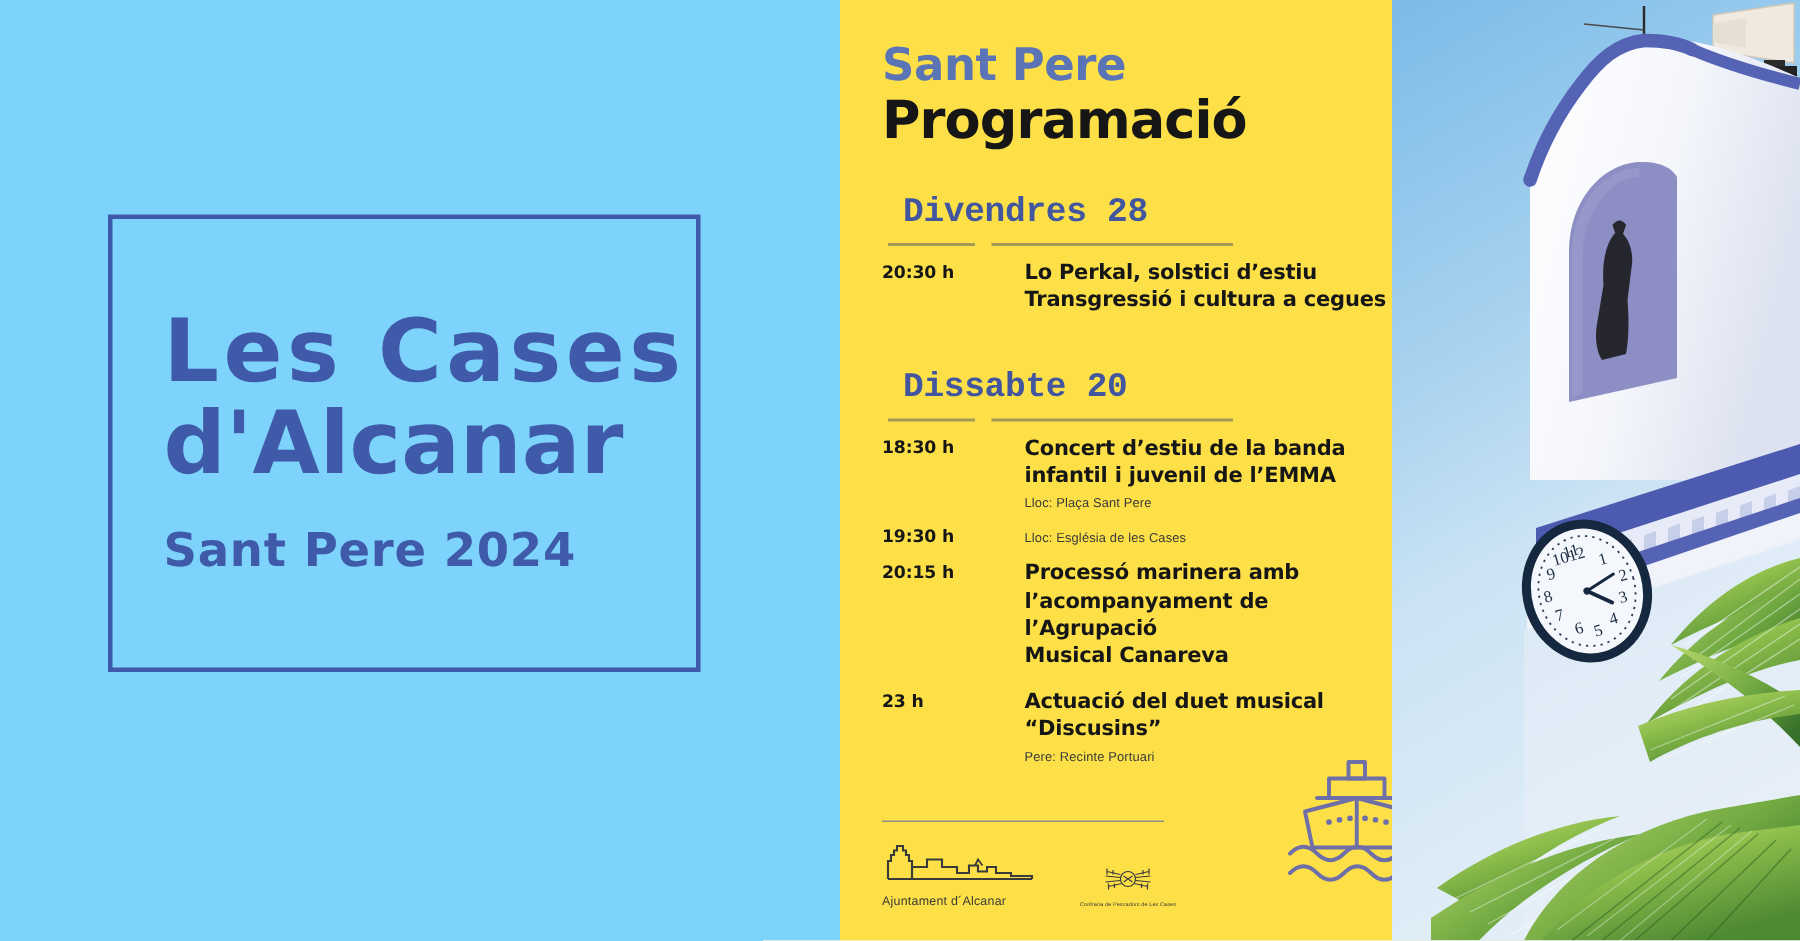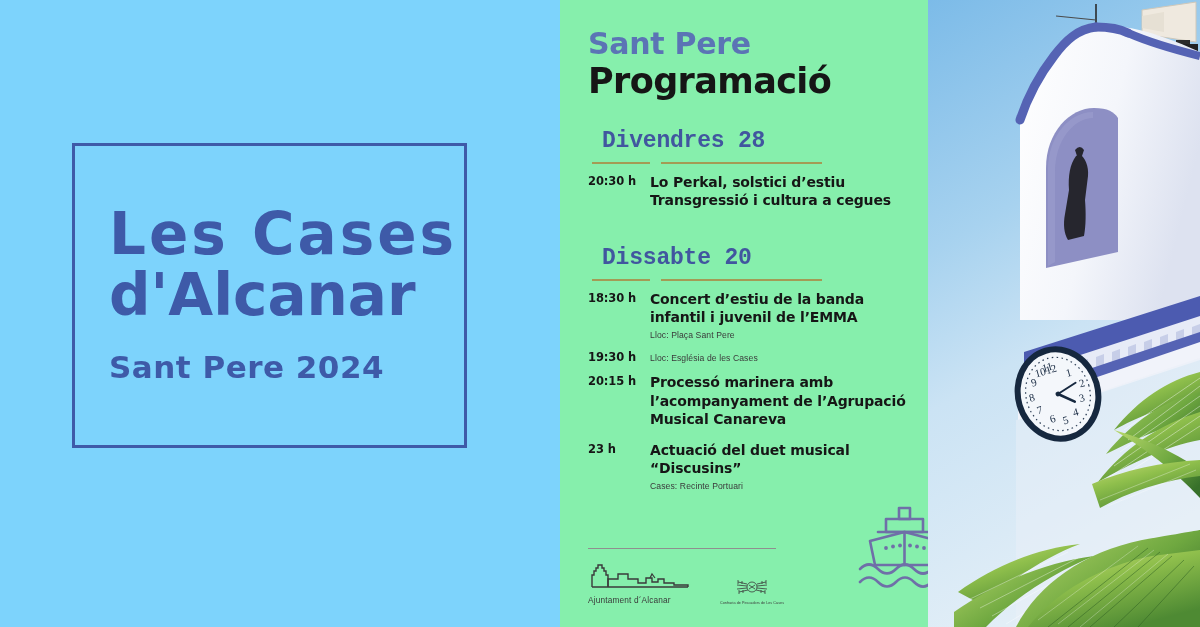--- a/index.html
+++ b/index.html
@@ -56,21 +56,21 @@
     color:#3e5aa8;
     letter-spacing:0.5px;
     white-space:nowrap;
   }
 
   
   .center-panel{
     position:relative;
     width:368px; height:627px;
     flex:0 0 368px;
-    background:#86efac;
+    background:#fde047;
     padding-left:28px;
     padding-top:28px;
   }
   .head-eyebrow{
     font-family:"DejaVu Sans", sans-serif;
     font-weight:bold;
     font-size:30px;
     color:#5b74b5;
     line-height:1.08;
     letter-spacing:-0.3px;
@@ -101,20 +101,21 @@
     margin-bottom:7px;
     padding-left:4px;
   }
   .rule-a{ width:58px; height:2px; background:#a49b55; }
   .rule-gap{ width:11px; }
   .rule-b{ width:161px; height:2px; background:#a49b55; }
 
   .event{
     display:flex;
     margin-top:9px;
+    gap:33px;
   }
   .event:first-of-type{ margin-top:2px; }
   .ev-time{
     flex:0 0 62px;
     font-family:"DejaVu Sans", sans-serif;
     font-weight:bold;
     font-size:11.5px;
     color:#161616;
     padding-top:1px;
     letter-spacing:-0.1px;
@@ -246,21 +247,21 @@
         <div class="ev-body">
           <div class="ev-title">Processó marinera amb<br>l’acompanyament de l’Agrupació<br>Musical Canareva</div>
           <div class="ev-place"></div>
         </div>
       </div>
 
       <div class="event">
         <div class="ev-time">23 h</div>
         <div class="ev-body">
           <div class="ev-title">Actuació del duet musical<br>“Discusins”</div>
-          <div class="ev-place">Cases: Recinte Portuari</div>
+          <div class="ev-place">Pere: Recinte Portuari</div>
         </div>
       </div>
     </div>
 
     <div class="footer">
       <div class="foot-rule"></div>
       <div class="logos">
 
         <div>
           <svg class="logo-ajunt" viewBox="0 0 110 26">

